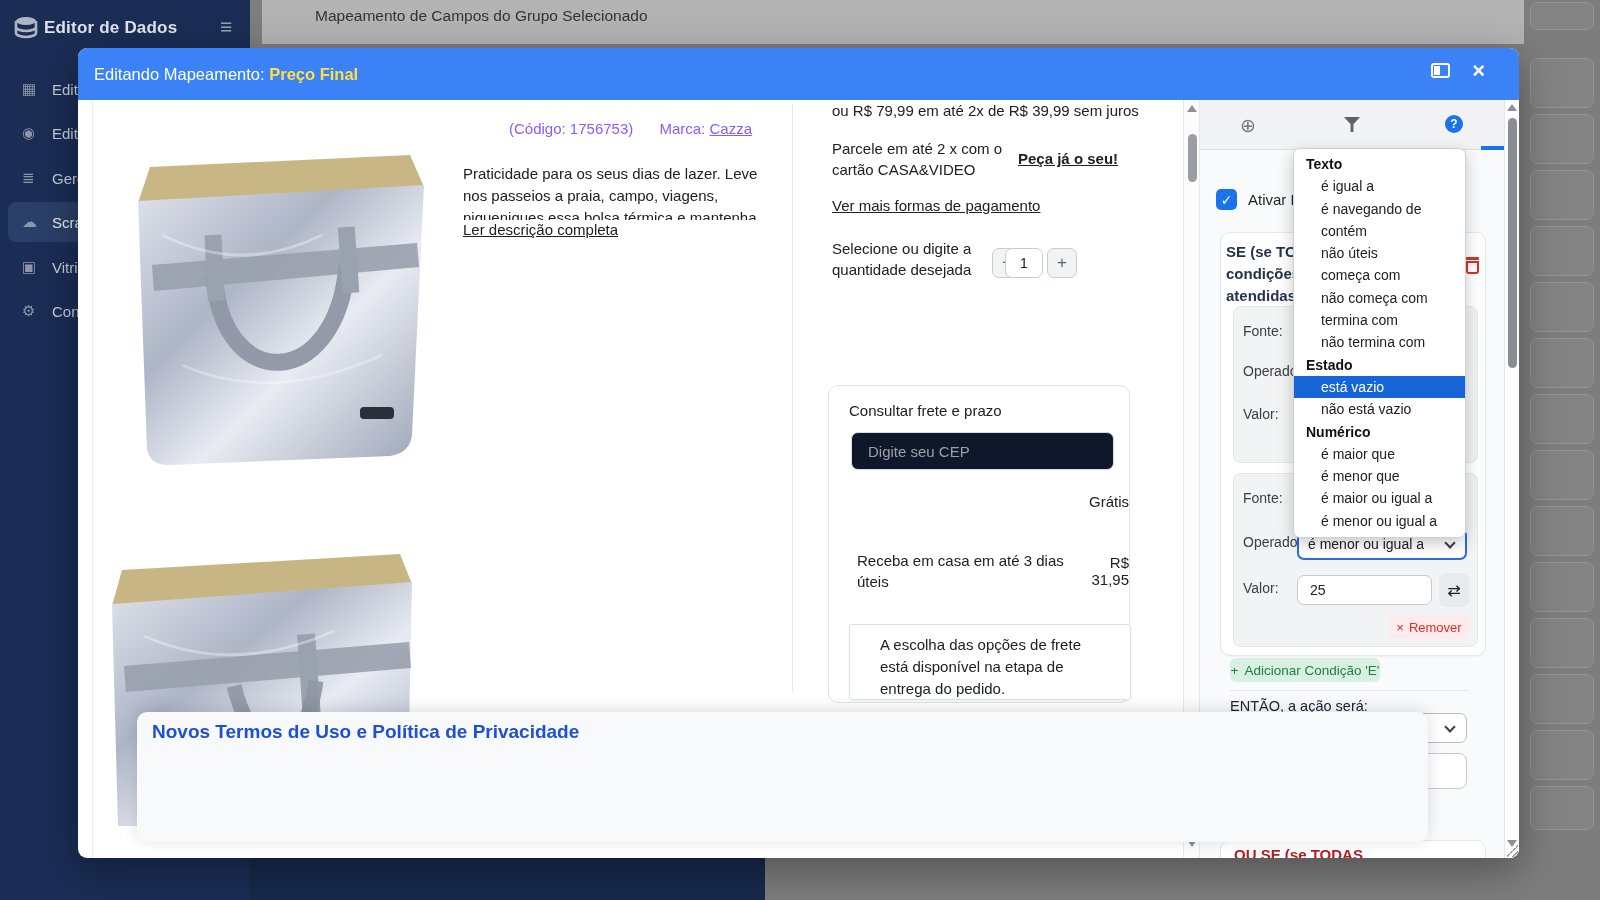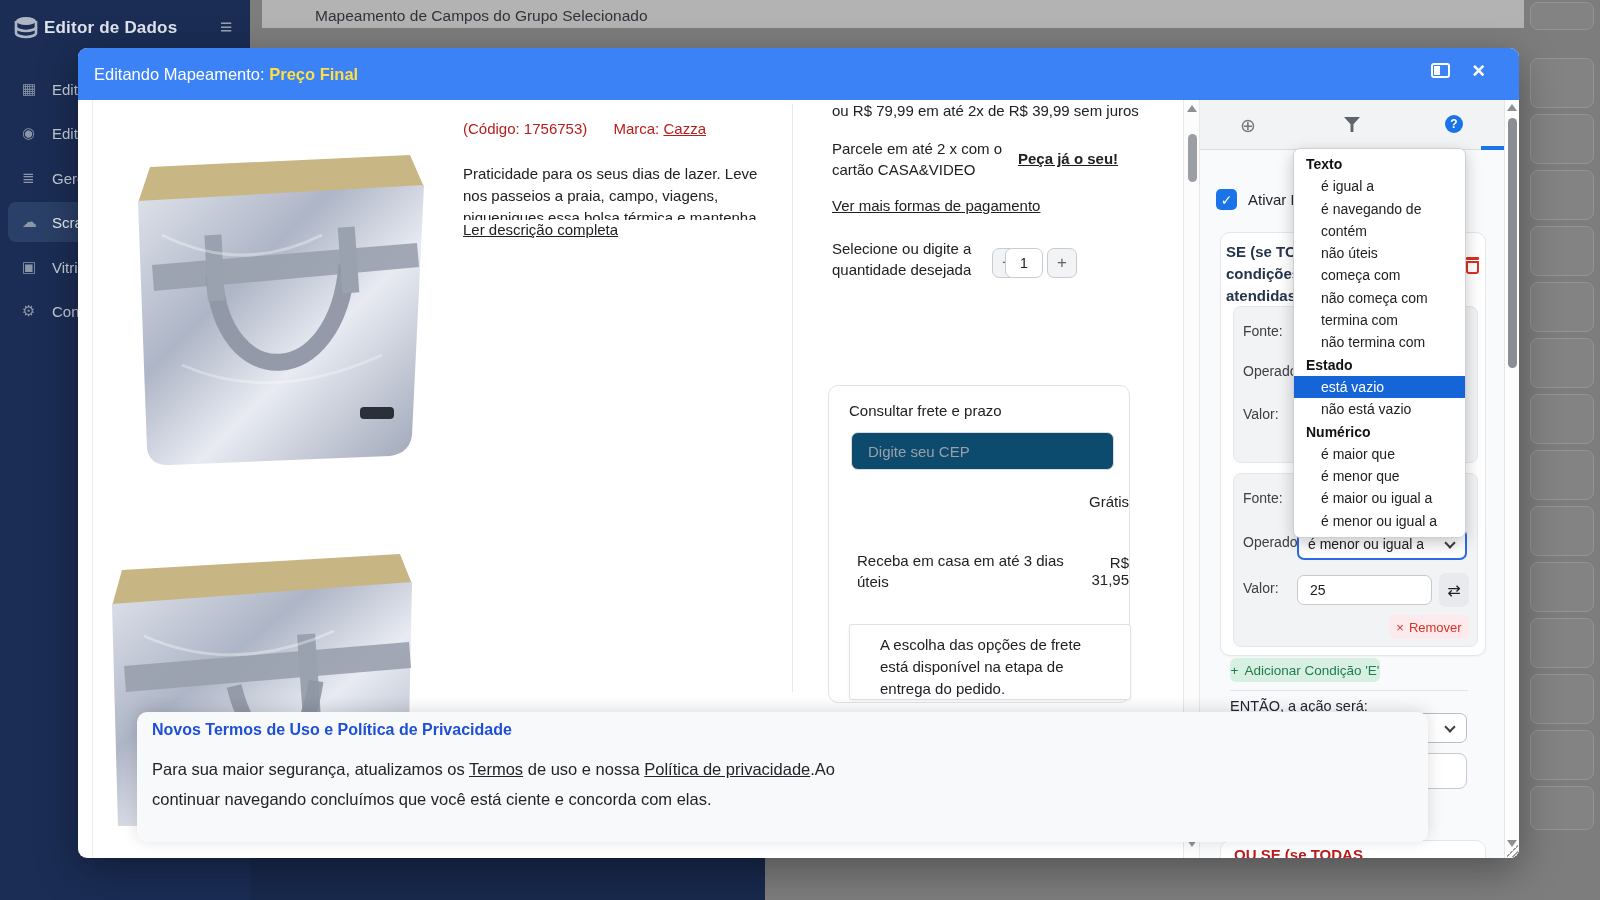--- a/index.html
+++ b/index.html
@@ -1,21 +1,21 @@
 <!DOCTYPE html>
 <html><head>
 <meta charset="utf-8">
 <style>
   html,body{margin:0;padding:0;background:#555;}
   *{box-sizing:border-box;font-family:"Liberation Sans","DejaVu Sans",sans-serif;}
   #screen{position:relative;width:1600px;height:900px;overflow:hidden;background:#7d7d7d;}
   .abs{position:absolute;}
 
   
-  #bg-strip{left:262px;top:0;width:1262px;height:28px;background:#b3b3b3;}
+  #bg-strip{left:262px;top:0;width:1262px;height:44px;background:#b3b3b3;}
   #bg-title{left:53px;top:7px;font-size:15.5px;color:#30343a;font-weight:400;}
   .bg-row{position:absolute;left:1530px;width:64px;height:50px;border:1px solid #949494;background:#838383;border-radius:8px;}
   #bg-bottom-navy{left:250px;top:855px;width:515px;height:45px;background:#18294c;}
 
   
   #sidebar{left:0;top:0;width:250px;height:900px;background:#1b2d55;}
   #sb-head{position:absolute;left:0;top:0;width:240px;height:58px;}
   #sb-title{position:absolute;left:44px;top:18px;font-size:17px;font-weight:bold;color:#dfe4ec;letter-spacing:.2px;}
   #sb-burger{position:absolute;left:220px;top:15px;font-size:21px;color:#97a1b4;cursor:pointer;}
   #db-icon{position:absolute;left:14px;top:16px;}
@@ -31,39 +31,39 @@
   #modal-title .yellow{color:#ffdf43;font-weight:bold;}
   #win-icons{position:absolute;right:34px;top:15px;display:flex;gap:22px;align-items:center;}
   #columns-icon{width:19px;height:15px;border:2px solid #fff;border-radius:3px;position:relative;cursor:pointer;}
   #columns-icon:before{content:"";position:absolute;left:1px;top:1px;bottom:1px;width:6px;background:#fff;}
   #close-icon{color:#fff;font-size:22px;font-weight:bold;line-height:15px;cursor:pointer;}
   #content-vline{left:14px;top:52px;width:1px;height:758px;background:#ededed;}
 
   
   .bag{position:absolute;}
   #desc-block{left:385px;top:72px;width:320px;}
-  #code-line{font-size:15px;color:#b91c1c;}
+  #code-line{font-size:15px;color:#8b5cf6;margin-left:46px;}
   #code-line .lnk{text-decoration:underline;}
   #desc-text{margin-top:26px;width:308px;height:57px;overflow:hidden;font-size:15px;line-height:22px;color:#202124;}
   #read-more{display:inline-block;margin-top:1px;font-size:15px;color:#202124;text-decoration:underline;cursor:pointer;}
   #col-divider{left:714px;top:56px;width:1px;height:588px;background:#e6e8ea;}
 
   
   #installment{left:754px;top:54px;width:320px;font-size:15px;color:#202124;}
   #card-offer{left:754px;top:90px;width:196px;font-size:15px;line-height:21px;color:#202124;}
   #card-cta{left:940px;top:102px;font-size:15px;font-weight:600;color:#202124;text-decoration:underline;cursor:pointer;}
   #more-pay{left:754px;top:149px;font-size:15px;color:#202124;text-decoration:underline;cursor:pointer;}
   #qty-label{left:754px;top:190px;width:172px;font-size:15px;line-height:21px;color:#202124;}
   .step-btn{position:absolute;top:200px;width:30px;height:30px;border:1px solid #c8ccd0;border-radius:7px;background:#f1f3f5;color:#5f6368;font-size:17px;display:flex;align-items:center;justify-content:center;cursor:pointer;}
   #qty-input{left:927px;top:200px;width:38px;height:30px;border:1px solid #c8ccd0;border-radius:7px;background:#fff;font-size:14px;color:#202124;display:flex;align-items:center;justify-content:center;}
 
   
   #freight{left:750px;top:337px;width:302px;height:318px;border:1px solid #e0e3e7;border-radius:10px;background:#fff;}
   #freight-title{position:absolute;left:20px;top:16px;font-size:15px;color:#202124;}
-  #cep-input{position:absolute;left:22px;top:46px;width:263px;height:38px;border:1px solid #dadce0;border-radius:7px;background:#0c4a6e;display:flex;align-items:center;padding-left:16px;font-size:15px;color:#9aa0a6;}
+  #cep-input{position:absolute;left:22px;top:46px;width:263px;height:38px;border:1px solid #dadce0;border-radius:7px;background:#0f172a;display:flex;align-items:center;padding-left:16px;font-size:15px;color:#9aa0a6;}
   .ship-row{position:absolute;left:28px;width:272px;display:flex;}
   .ship-label{width:212px;font-size:15px;line-height:21px;color:#202124;}
   .ship-value{flex:1;text-align:right;font-size:15px;color:#202124;align-self:center;}
   #ship-note{position:absolute;left:20px;top:238px;width:282px;height:76px;border:1px solid #dfe2e6;border-radius:3px;background:#fff;box-shadow:0 1px 3px rgba(0,0,0,.06);}
   #ship-note div{margin:9px 0 0 30px;width:212px;font-size:15px;line-height:22px;color:#202124;}
 
   
   #mid-sb{left:1105px;top:52px;width:17px;height:758px;background:#fcfcfc;border-left:1px solid #e8e8e8;border-right:1px solid #e8e8e8;}
   .sb-arrow{position:absolute;left:3px;width:0;height:0;border-left:5px solid transparent;border-right:5px solid transparent;}
   .sb-arrow.up{border-bottom:7px solid #8d9196;}
@@ -114,21 +114,21 @@
     background:linear-gradient(135deg,transparent 50%,#9a9a9a 50%,#9a9a9a 58%,transparent 58%,transparent 72%,#9a9a9a 72%,#9a9a9a 80%,transparent 80%);}
 
   
   #dropdown{left:1215px;top:100px;width:173px;height:390px;background:#fff;border:1px solid #cdd1d6;border-radius:7px;box-shadow:0 5px 16px rgba(0,0,0,.22);padding:4px 0;z-index:50;}
   .dd-row{height:22.3px;line-height:22.3px;font-size:14px;padding-left:27px;color:#202124;white-space:nowrap;cursor:pointer;}
   .dd-row.hdr{font-weight:bold;padding-left:12px;color:#101114;cursor:default;}
   .dd-row.sel{background:#1565d8;color:#fff;}
 
   
   #toast{left:59px;top:664px;width:1291px;height:130px;background:#f8f9fa;border-radius:10px;box-shadow:0 -2px 16px rgba(0,0,0,.14);z-index:40;}
-  #toast-title{position:absolute;left:15px;top:9px;font-size:16px;font-weight:bold;color:#1d4fd7;}
+  #toast-title{position:absolute;left:15px;top:9px;font-size:19px;font-weight:bold;color:#1d4fd7;}
   #toast-body{position:absolute;left:15px;top:42px;width:750px;font-size:16.5px;line-height:30px;color:#212529;}
   #toast-body .lnk{text-decoration:underline;cursor:pointer;}
 </style>
 </head>
 <body>
 
 <div id="screen">
 
   <div class="abs" id="bg-strip">
     <div class="abs" id="bg-title">Mapeamento de Campos do Grupo Selecionado</div>
@@ -382,19 +382,16 @@
 
         <div class="dd-row">é menor que</div>
 
         <div class="dd-row">é maior ou igual a</div>
 
         <div class="dd-row">é menor ou igual a</div>
       </div>
 
     <div class="abs" id="toast">
       <div id="toast-title">Novos Termos de Uso e Política de Privacidade</div>
-      <div id="toast-body">
-        <span>Para sua maior segurança, atualizamos os </span><span class="lnk">Termos</span><span> de uso e nossa </span><span class="lnk">Política de privacidade</span><span>.Ao continuar navegando concluímos que você está ciente e concorda com elas.</span>
-      </div>
     </div>
   </div>
 
 </div>
 
 </body></html>

